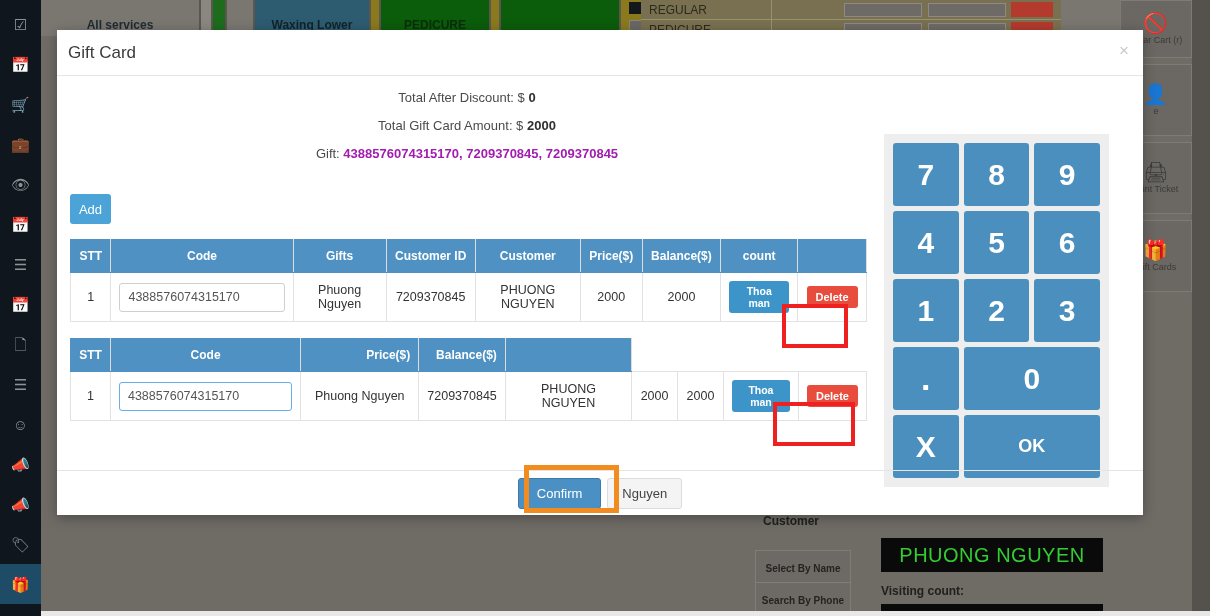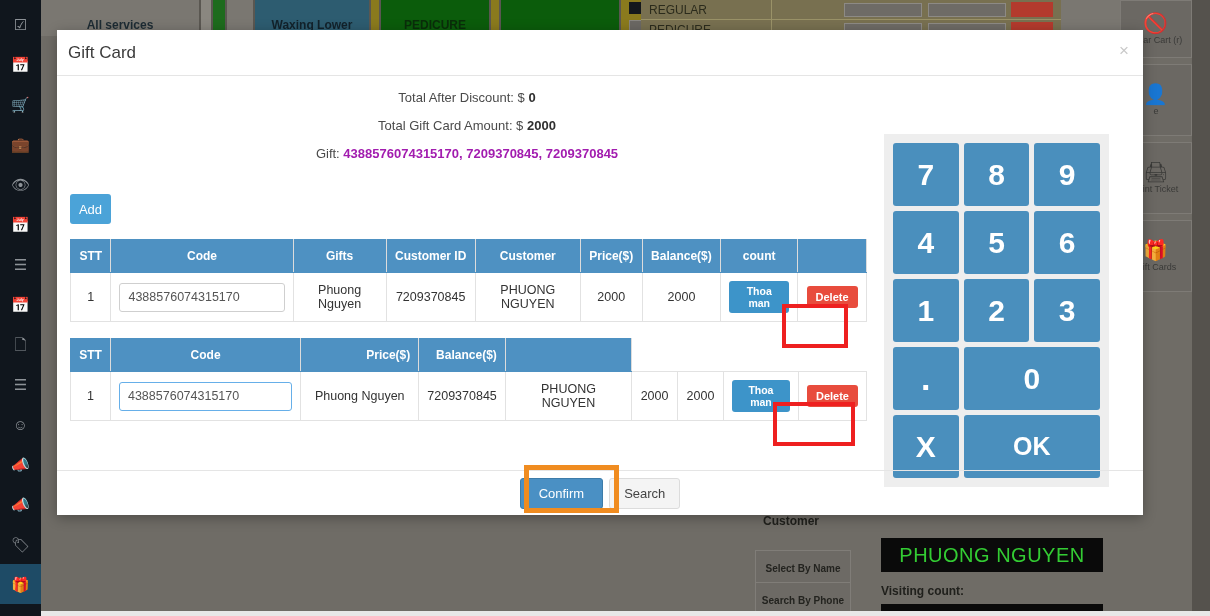--- a/index.html
+++ b/index.html
@@ -253,21 +253,21 @@
   }
   .kp-key {
     background: #4a8fbd; color: #ffffff;
     border: none; border-radius: 3px;
     font-size: 30px; font-weight: bold;
     cursor: pointer;
     display: flex; align-items: center; justify-content: center;
     font-family: "Liberation Sans", sans-serif;
   }
   .kp-wide { grid-column: span 2; }
-  .kp-ok { font-size: 25px; }
+  .kp-ok { font-size: 18px; }
   .kp-dot { font-size: 34px; align-items: center; }
 
   
   #modal-footer {
     position: absolute; left: 0; bottom: 0; width: 100%; height: 45px;
     border-top: 1px solid #e5e5e5;
     display: flex; align-items: center; justify-content: center;
     gap: 0px;
   }
   #confirm-btn {
@@ -495,16 +495,16 @@
       <button class="kp-key">3</button>
       <button class="kp-key kp-dot">.</button>
       <button class="kp-key kp-wide">0</button>
       <button class="kp-key">X</button>
       <button class="kp-key kp-wide kp-ok">OK</button>
     </div>
   </div>
 
   <div id="modal-footer">
     <button id="confirm-btn">Confirm</button>
-    <button id="cancel-btn">Search</button>
+    <button id="cancel-btn">Nguyen</button>
     <div id="hl-orange"></div>
   </div>
 </div>
 
 </body></html>

